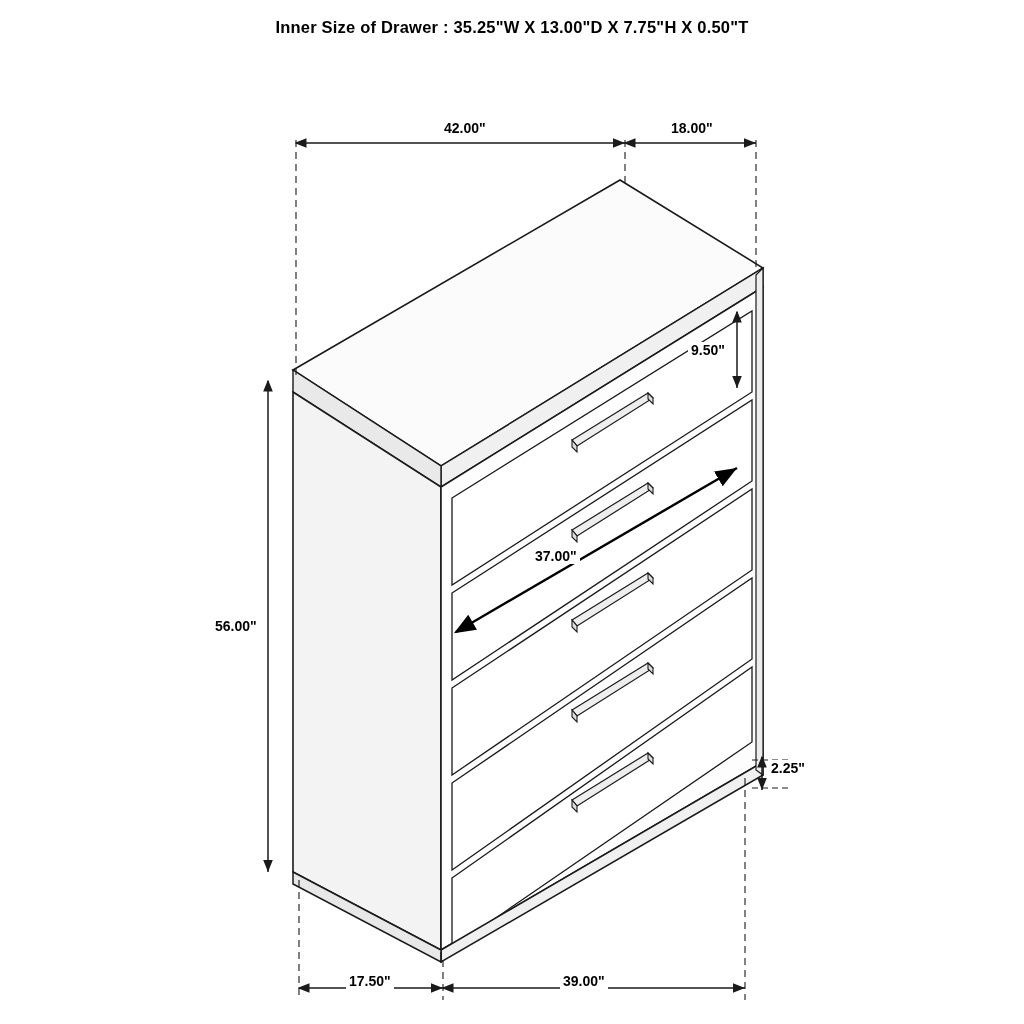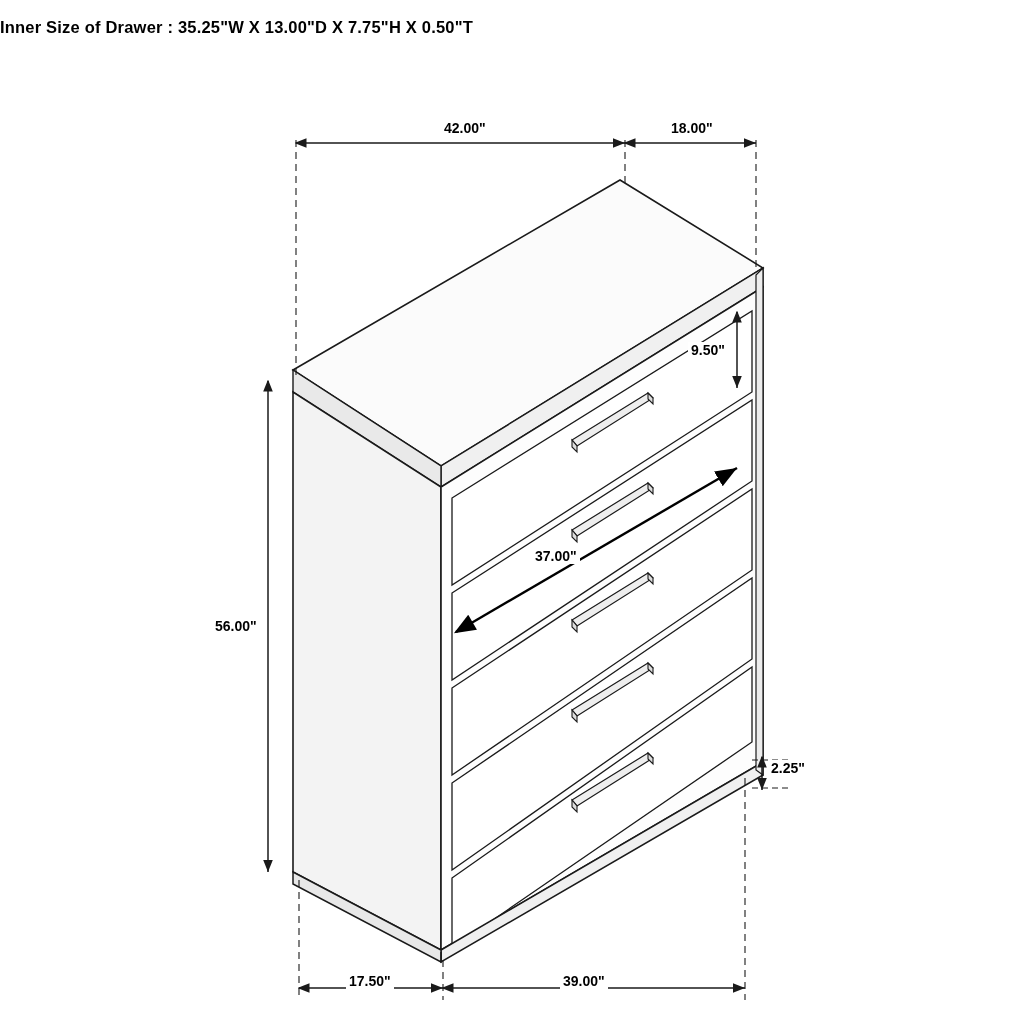--- a/index.html
+++ b/index.html
@@ -18,20 +18,21 @@
   #stage {
     position: relative;
     width: 1024px;
     height: 1024px;
   }
   #title {
     position: absolute;
     top: 18px;
     left: 0;
     width: 1024px;
+    text-align: center;
     font-size: 16.5px;
     font-weight: bold;
     letter-spacing: 0.2px;
   }
   svg.drawing {
     position: absolute;
     top: 0;
     left: 0;
     width: 1024px;
     height: 1024px;

